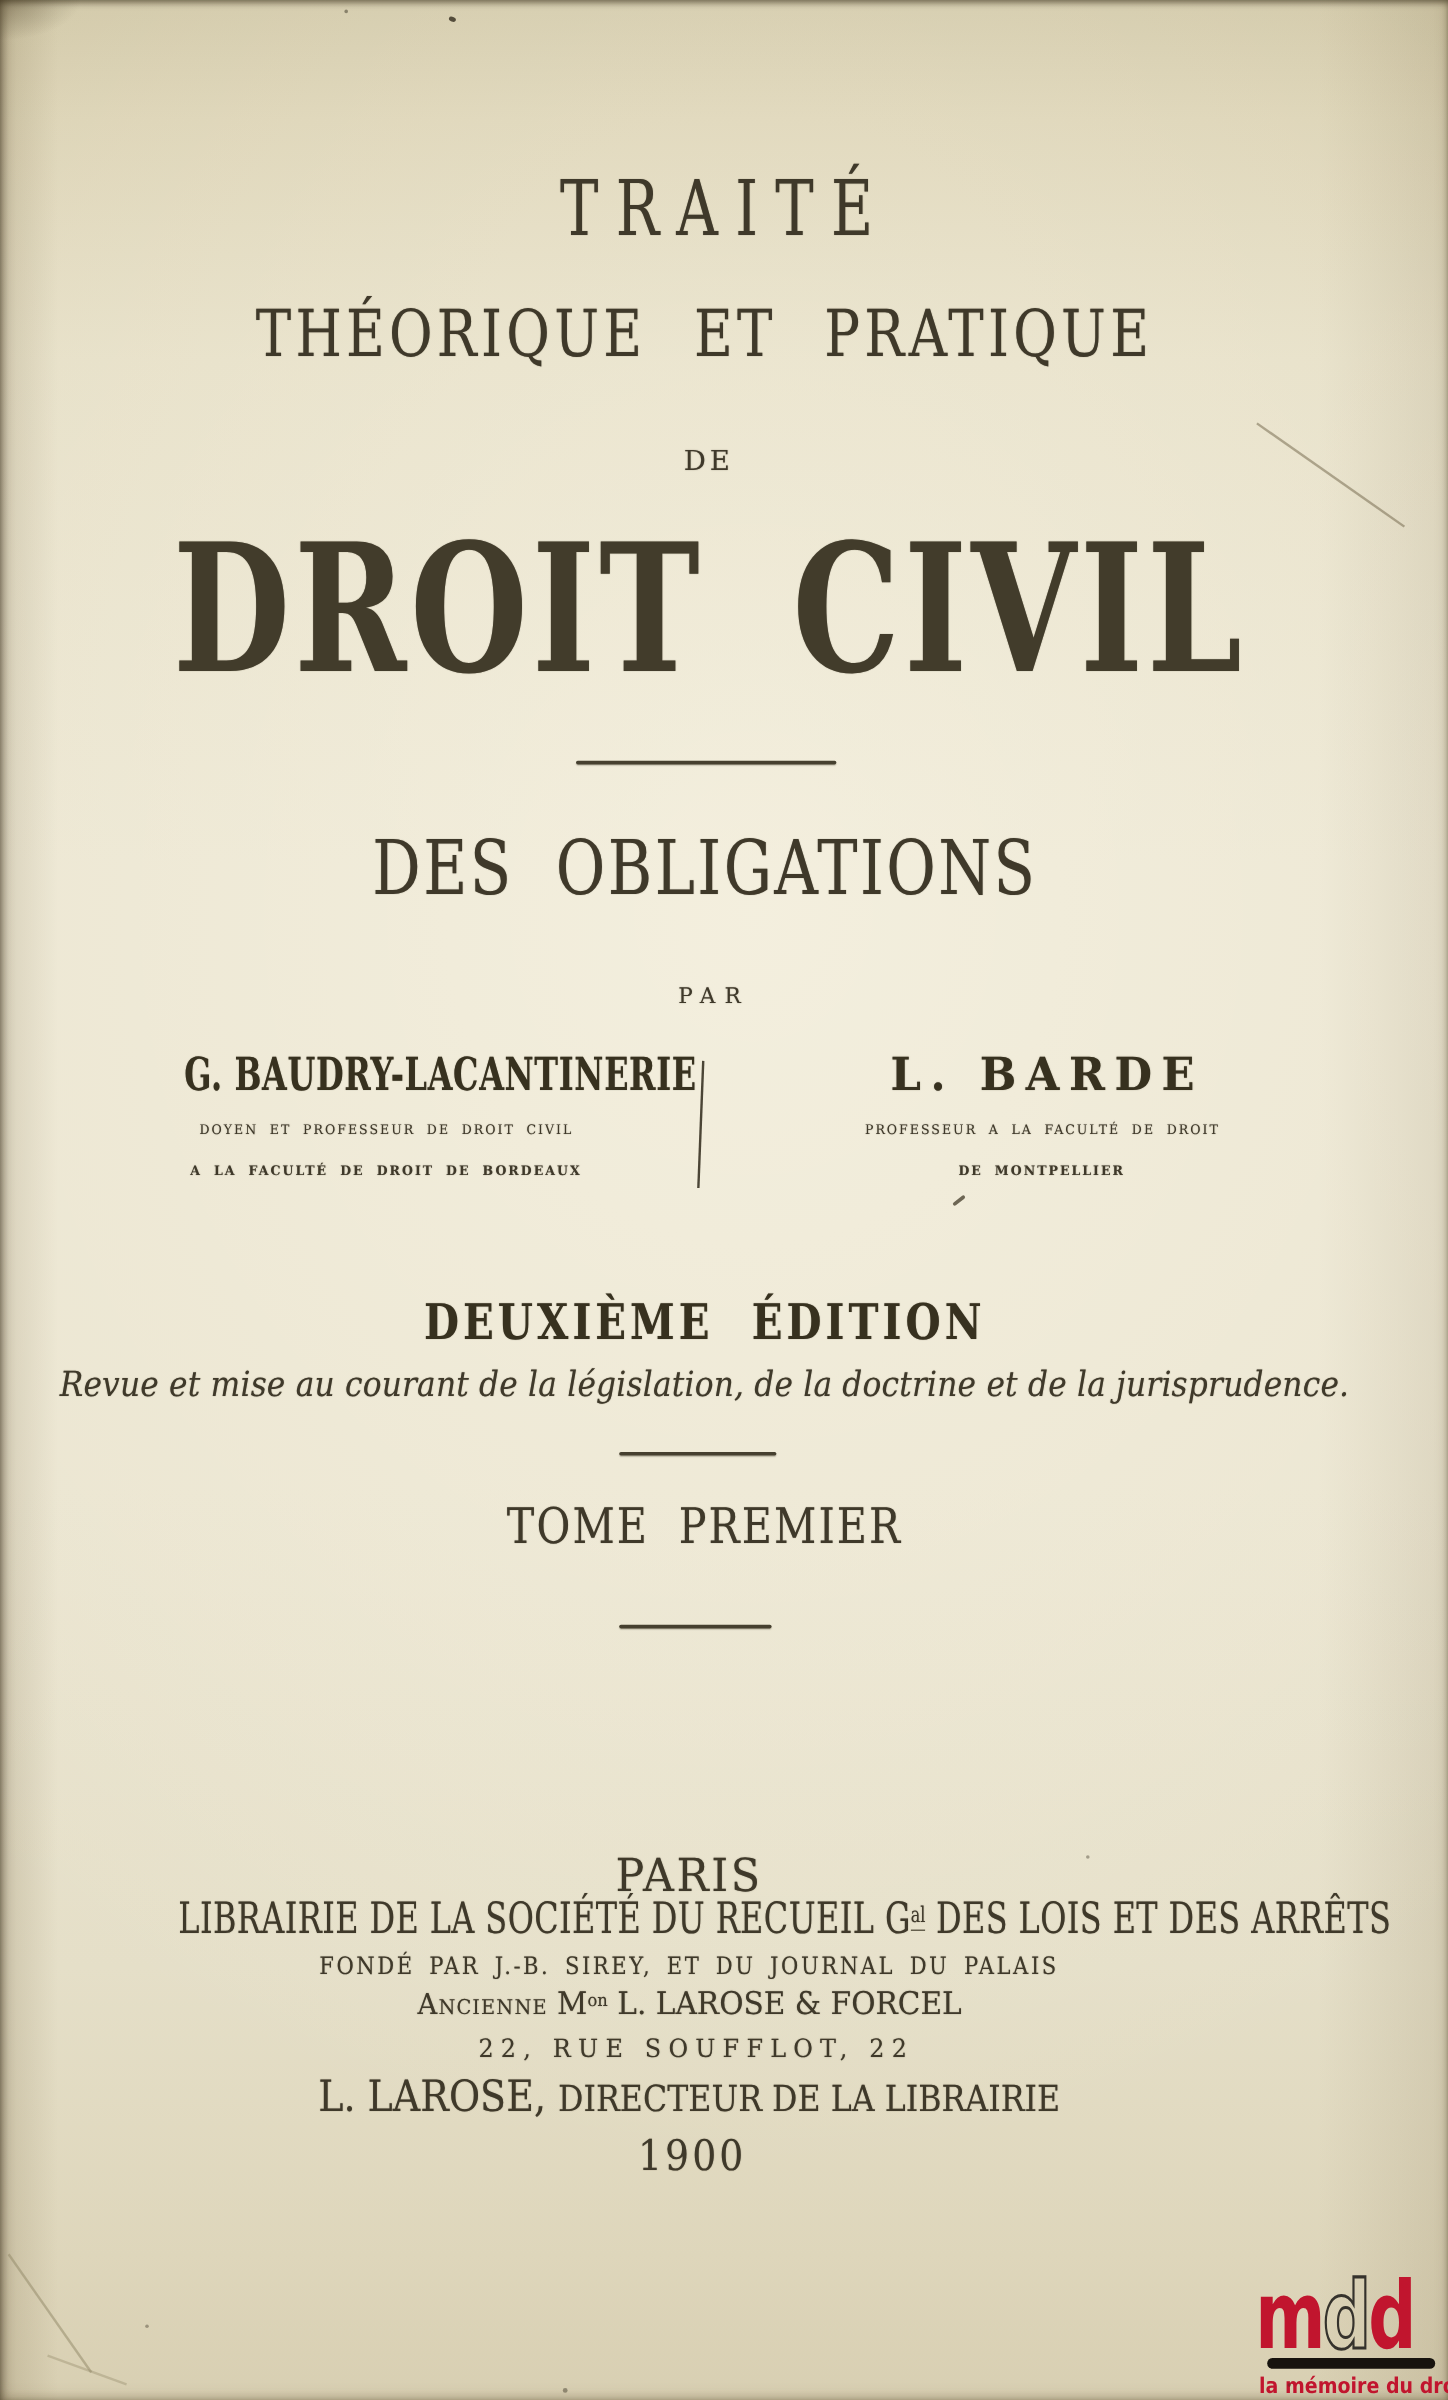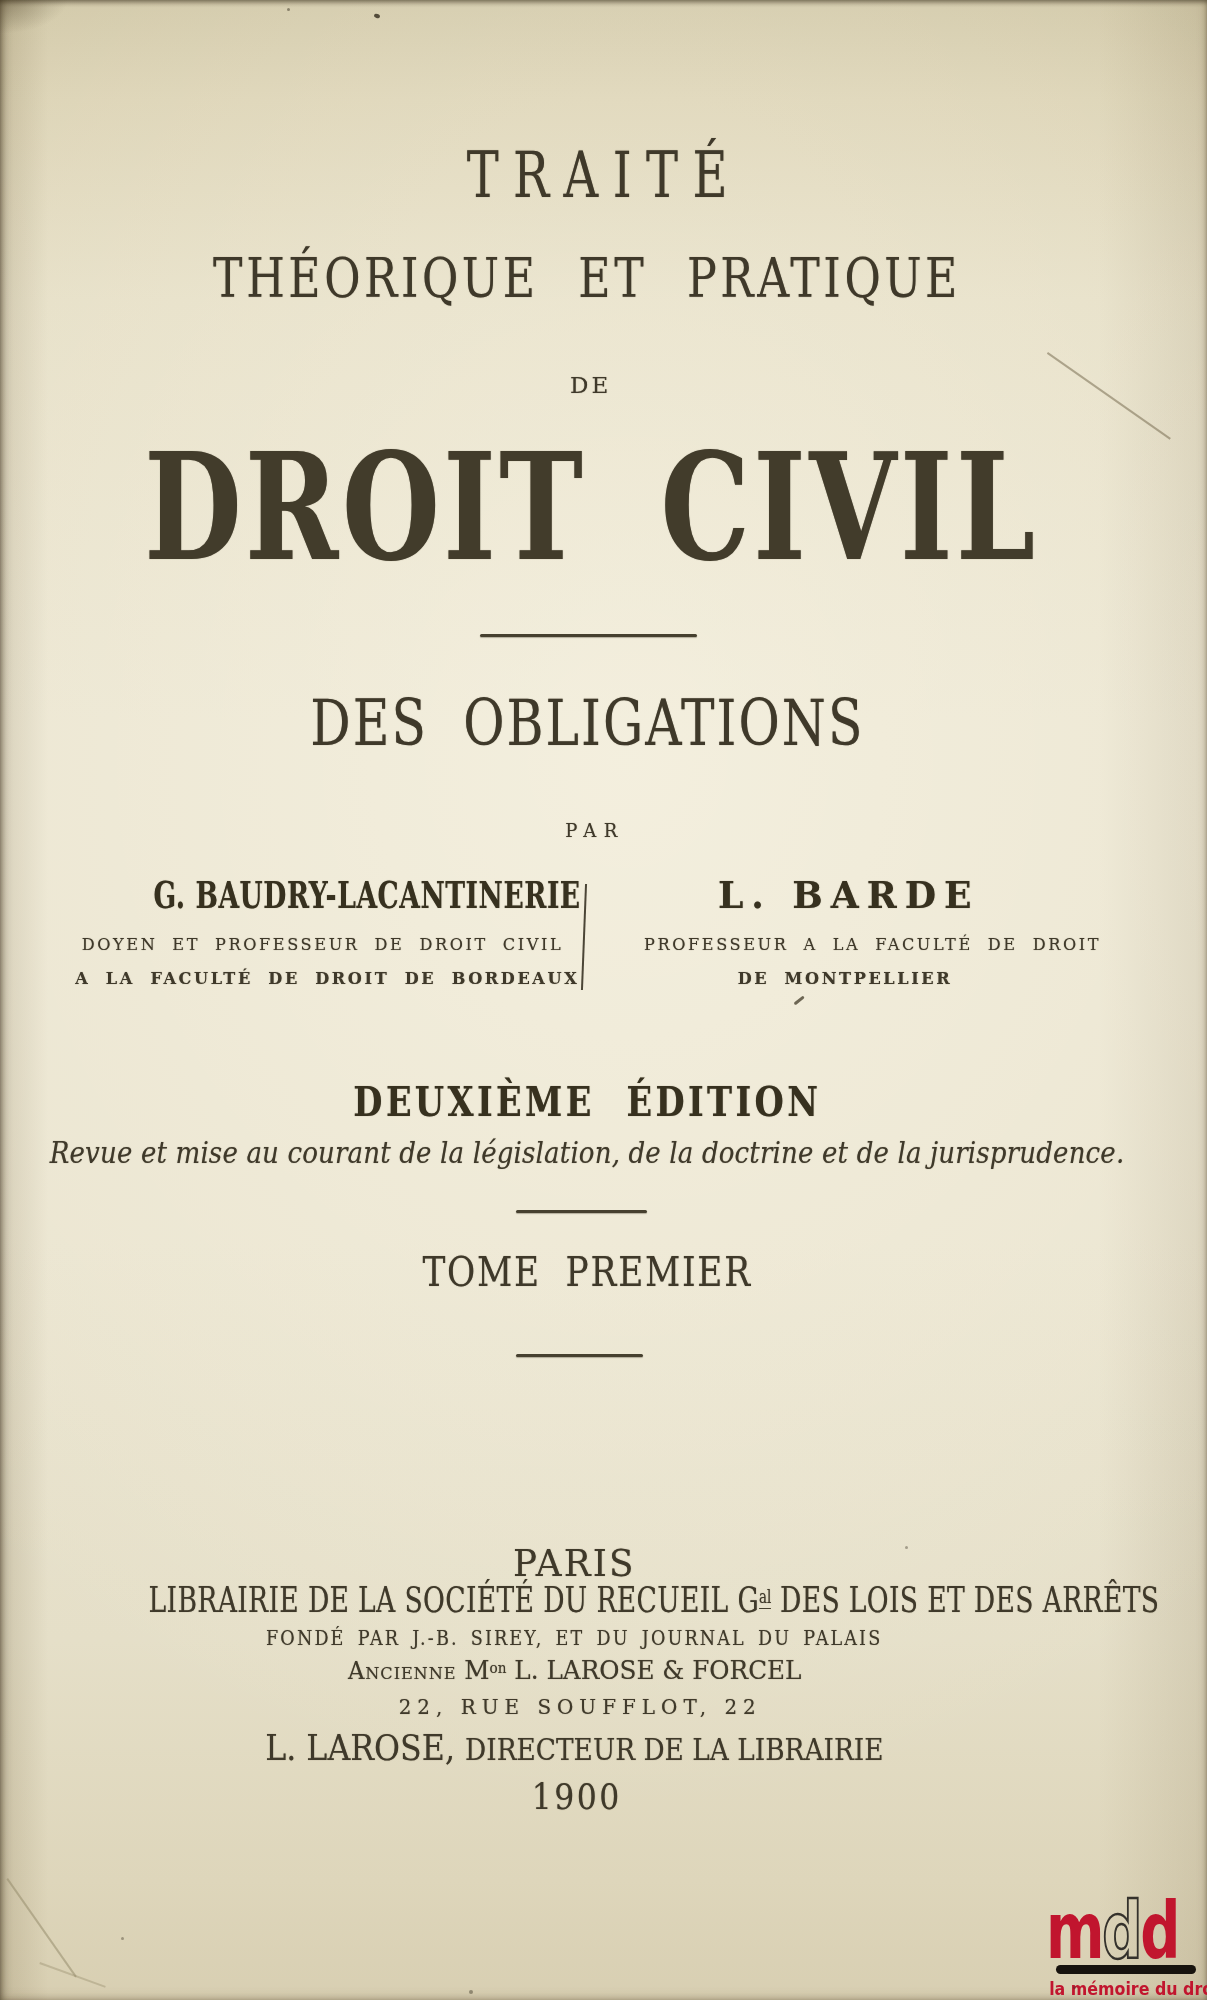--- a/index.html
+++ b/index.html
@@ -36,25 +36,25 @@
   .sq-section { transform:scaleX(.80); }
   .t-par      { top:822px; font-size:18px; letter-spacing:.42em; text-indent:.42em; }
 
   .rule { position:absolute; height:2.5px; background:#46402f; border-radius:1.5px; box-shadow:0 1px 1px rgba(70,64,47,.35); }
   .rule-1 { left:480px; top:634px;  width:217px; }
   .rule-2 { left:516px; top:1210px; width:131px; }
   .rule-3 { left:516px; top:1354px; width:127px; }
 
   .author { position:absolute; text-align:center; line-height:1; }
   .author-left  { left:62px;  top:876px; width:520px; }
-  .author-right { left:632px; top:876px; width:425px; }
+  .author-right { left:656px; top:876px; width:425px; }
   .a-name { font-size:38px; font-weight:700; color:#37311f; }
   .sq-name-l { transform:scaleX(.70); letter-spacing:.02em; }
   .sq-name-r { transform:scaleX(.95); letter-spacing:.22em; text-indent:.22em; }
-  .a-role { position:absolute; left:0; width:100%; font-size:17px; letter-spacing:.16em; word-spacing:.45em; }
+  .a-role { position:absolute; left:0; width:100%; font-size:11px; letter-spacing:.16em; word-spacing:.45em; }
   .a-role1 { top:60px; } .a-role2 { top:94px;font-weight:bold; }
   .sq-role { transform:scaleX(.95); }
   .divider { position:absolute; left:583px; top:884px; width:2px; height:106px; background:#4b4536; transform:rotate(2.2deg); }
 
   .t-edition  { top:1082px; font-size:41px; font-weight:700; letter-spacing:.10em; word-spacing:.50em; color:#37311f; }
   .sq-edition { transform:scaleX(.82); }
   .t-note     { top:1139px; font-size:29px; font-style:italic; letter-spacing:.005em; }
   .sq-note    { transform:scaleX(.90); }
   .t-tome     { top:1252px; font-size:41px; letter-spacing:.05em; word-spacing:.35em; }
   .sq-tome    { transform:scaleX(.84); }

